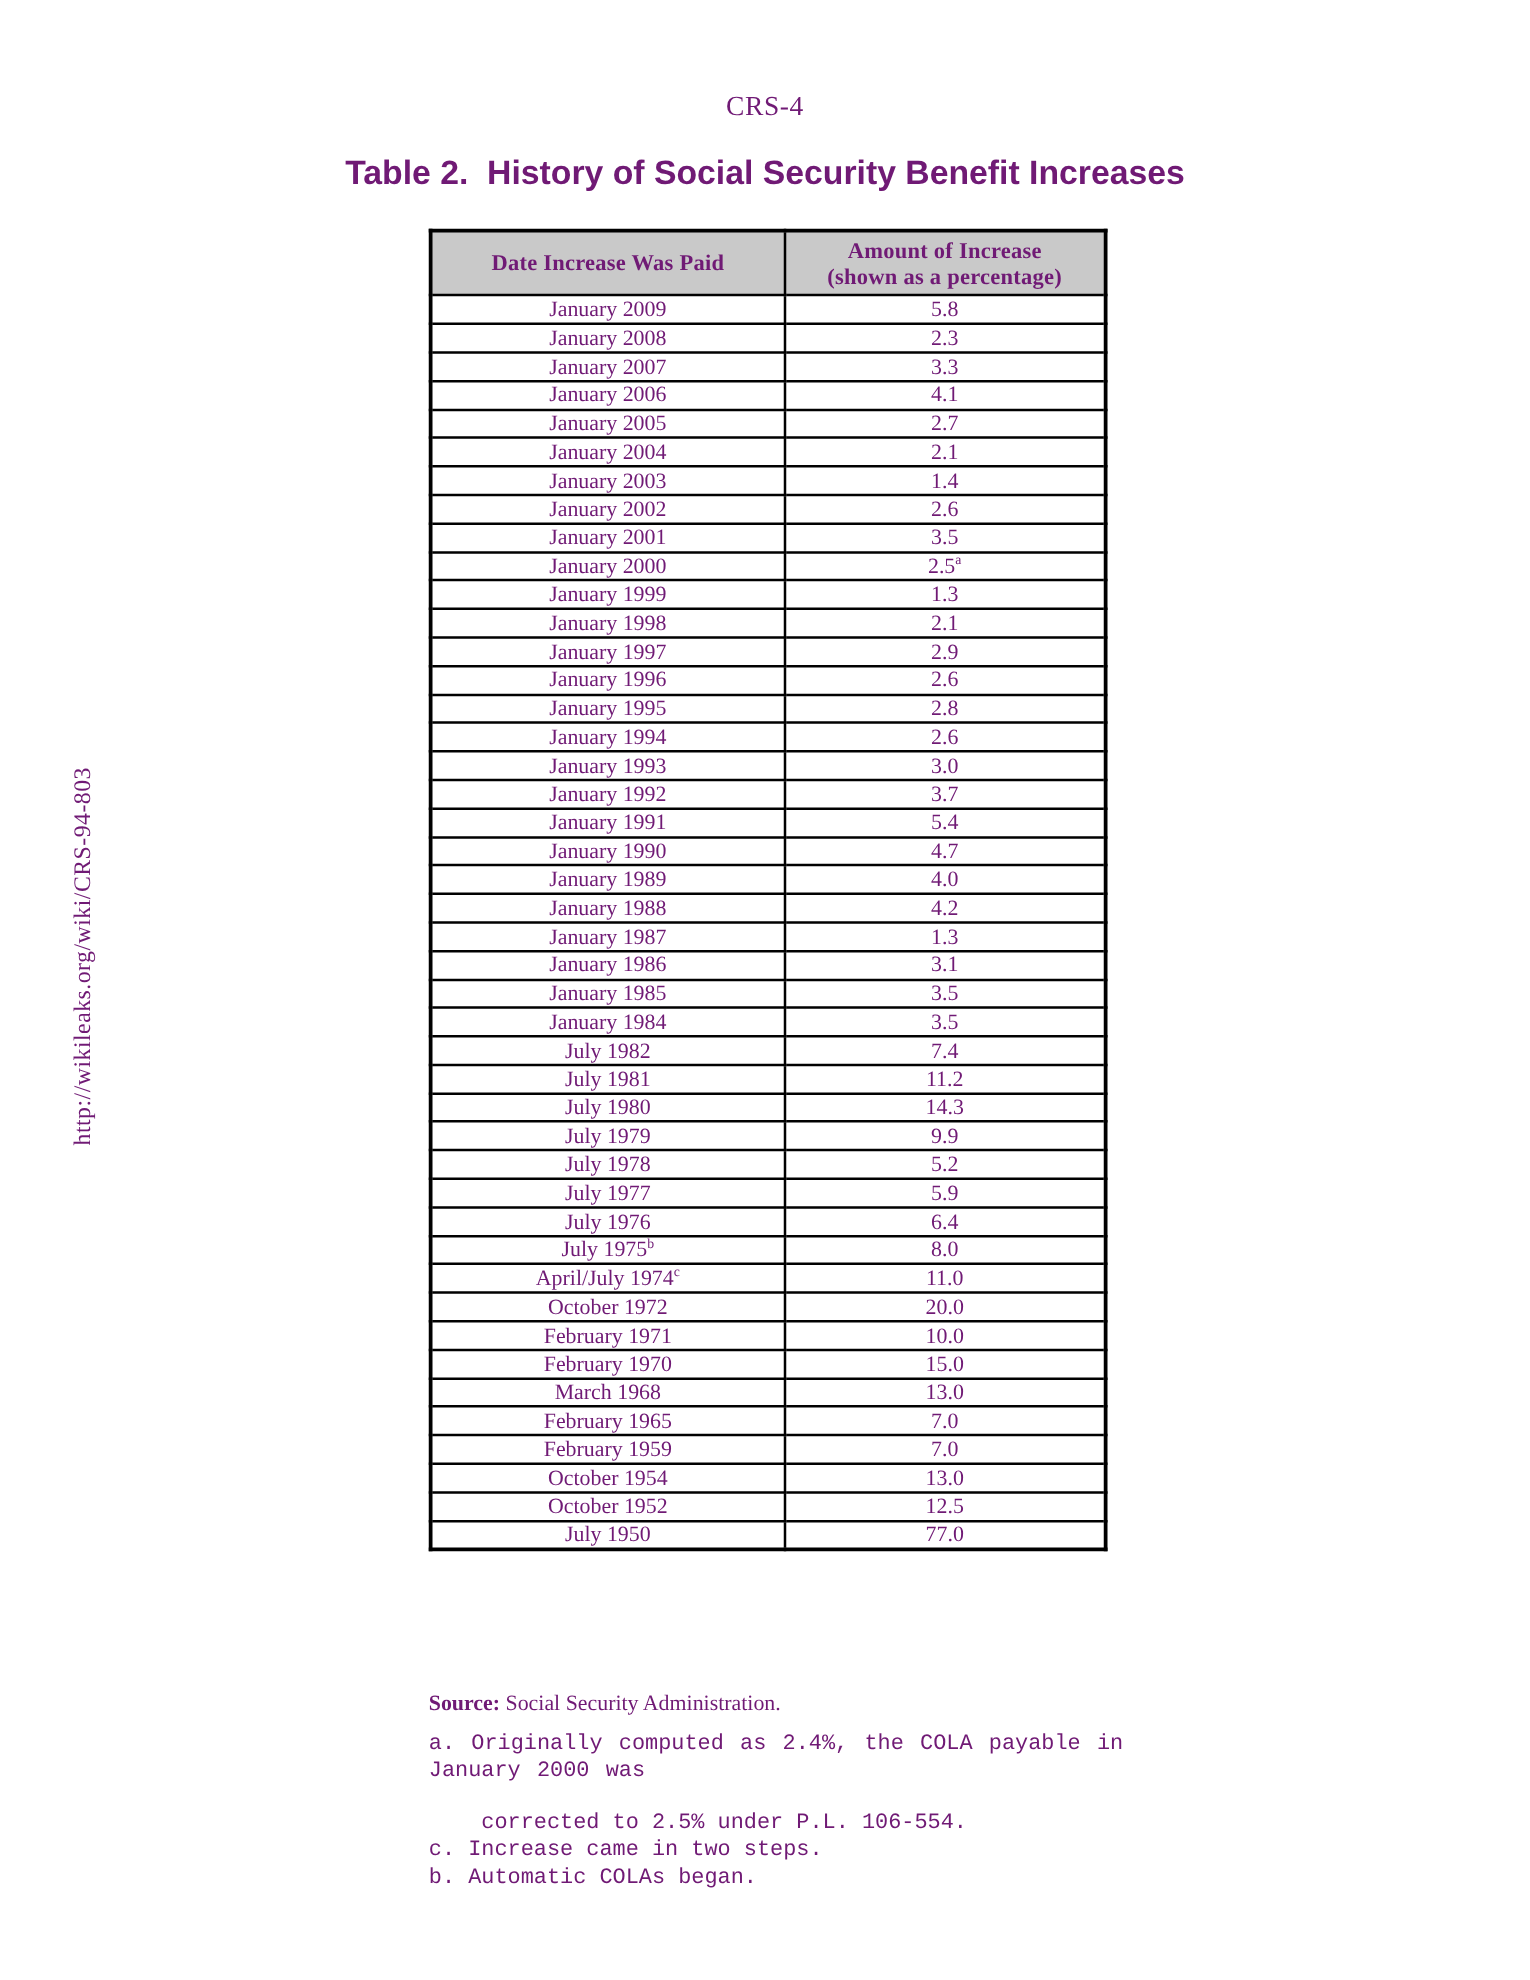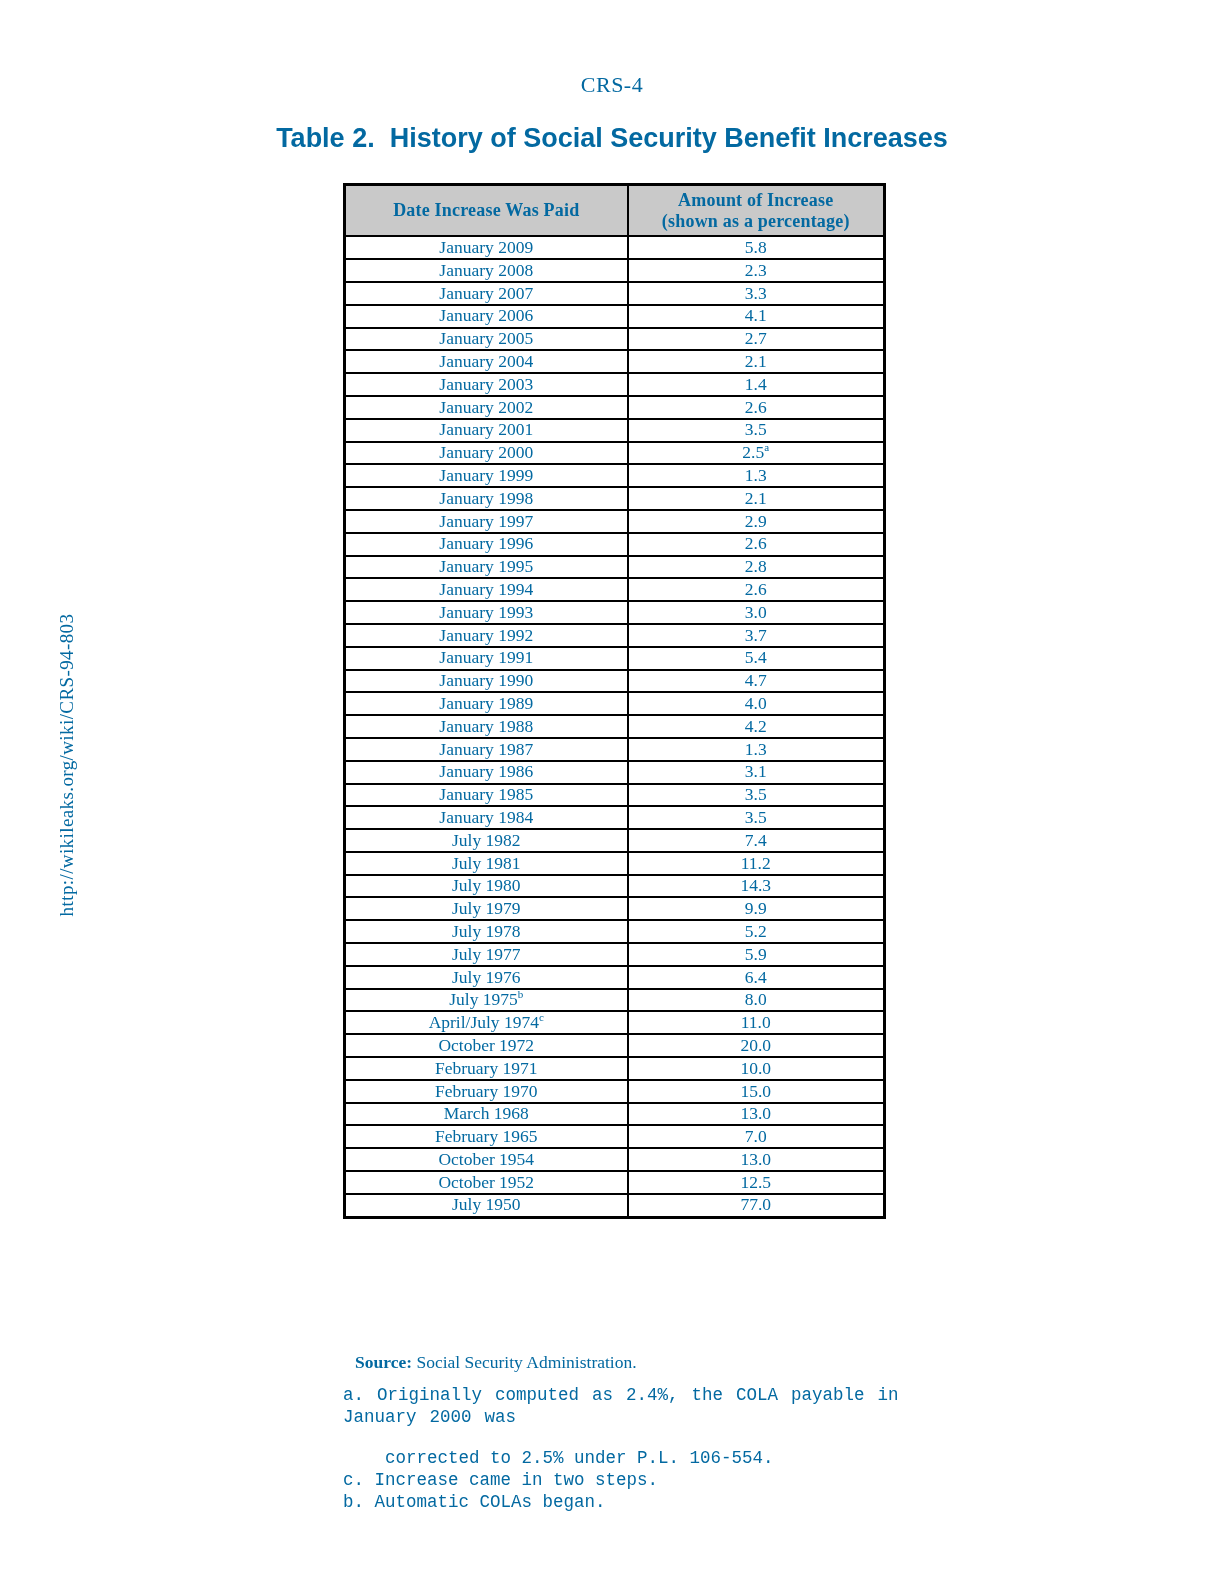--- a/index.html
+++ b/index.html
@@ -2,21 +2,21 @@
 <html><head>
 <meta charset="utf-8">
 <style>
   html, body { margin: 0; padding: 0; background: #ffffff; }
   .page {
     position: relative;
     width: 1224px;
     height: 1584px;
     background: #ffffff;
     font-family: "Liberation Serif", serif;
-    color: #0369a1;
+    color: #701a75;
     overflow: hidden;
   }
   .crs-header {
     position: absolute;
     top: 72px;
     left: 0;
     width: 100%;
     text-align: center;
     font-size: 22px;
     letter-spacing: 0.5px;
@@ -69,21 +69,21 @@
     height: 20.8px;
     padding: 0 4px;
     line-height: 1;
   }
   table.benefit-table sup {
     font-size: 11px;
     line-height: 0;
   }
   .source-line {
     position: absolute;
-    left: 355px;
+    left: 343px;
     top: 1352px;
     font-size: 17.5px;
   }
   .source-line .source-label { font-weight: bold; }
   .footnotes {
     position: absolute;
     left: 343px;
     top: 1384px;
     width: 580px;
     font-size: 17.5px;
@@ -275,20 +275,24 @@
         </tr>
         <tr>
           <td>March 1968</td>
           <td>13.0</td>
         </tr>
         <tr>
           <td>February 1965</td>
           <td>7.0</td>
         </tr>
         <tr>
+          <td>February 1959</td>
+          <td>7.0</td>
+        </tr>
+        <tr>
           <td>October 1954</td>
           <td>13.0</td>
         </tr>
         <tr>
           <td>October 1952</td>
           <td>12.5</td>
         </tr>
         <tr>
           <td>July 1950</td>
           <td>77.0</td>

